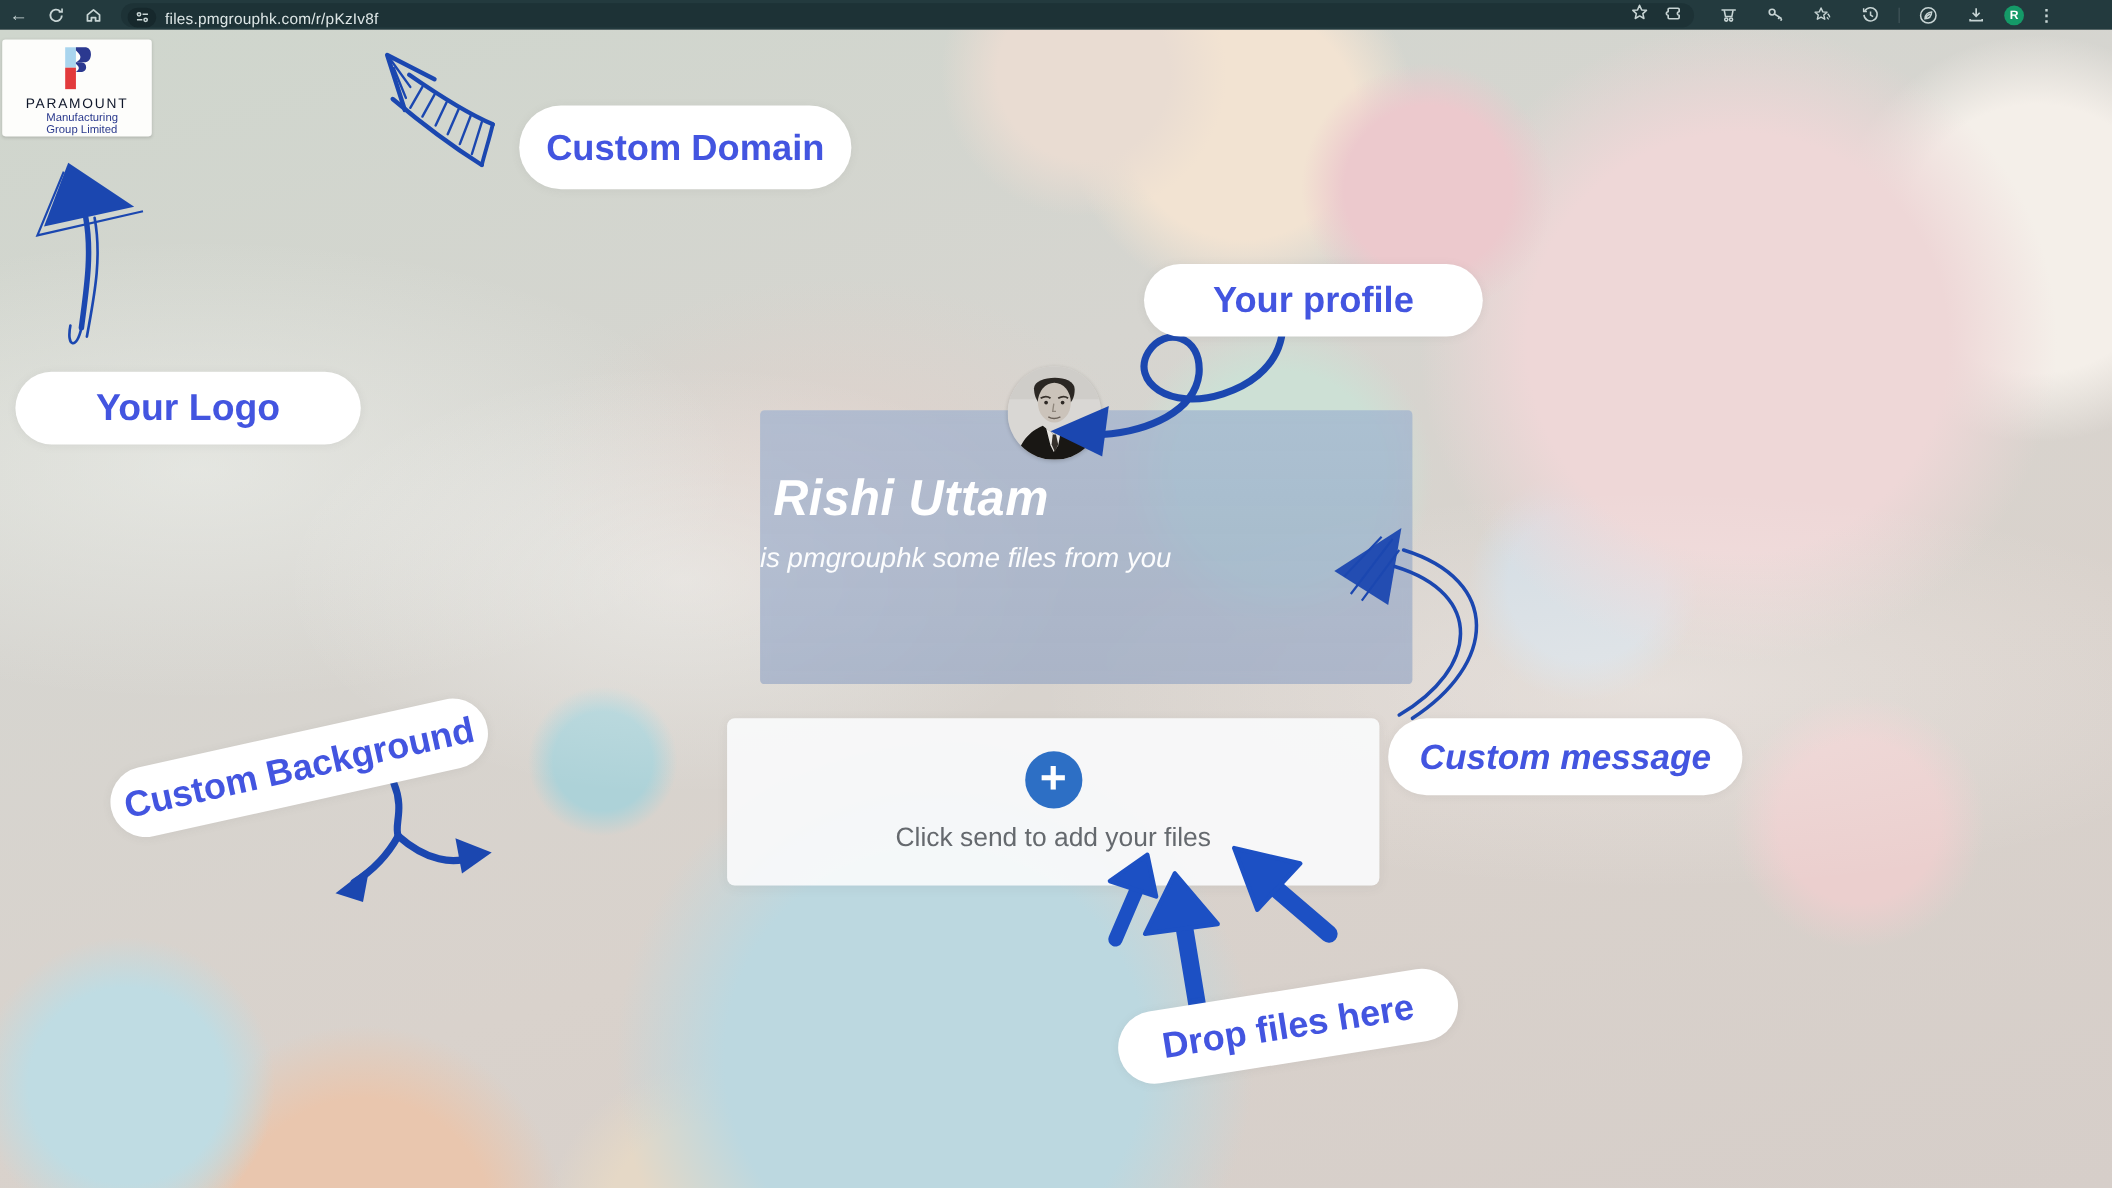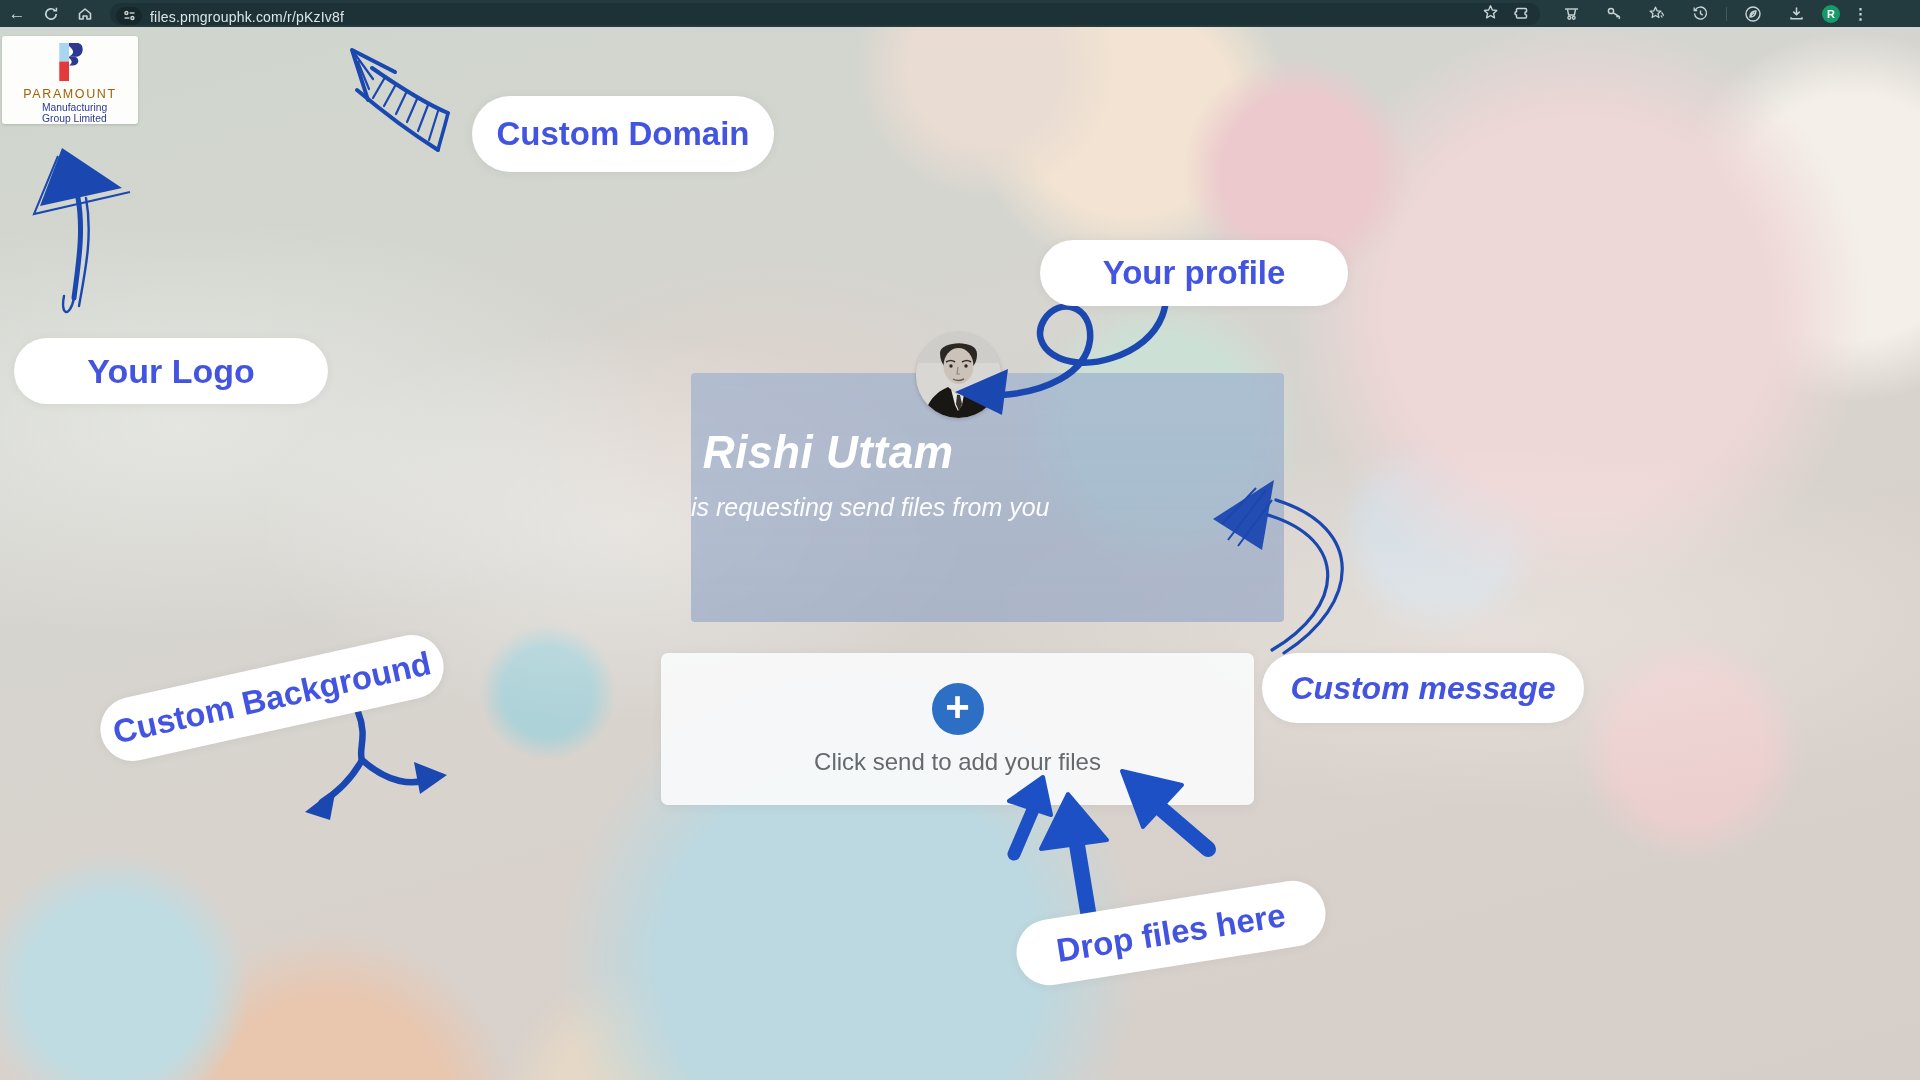--- a/index.html
+++ b/index.html
@@ -43,21 +43,21 @@
       radial-gradient(circle 68px at 548px 665px, #add2d8 66%, rgba(173,210,216,0) 100%),
       radial-gradient(circle 135px at 115px 960px, #bfdce3 66%, rgba(191,220,227,0) 100%),
       radial-gradient(circle 185px at 330px 1090px, #e9c6ae 64%, rgba(233,198,174,0) 100%),
       radial-gradient(circle 150px at 645px 1090px, #e5d8c6 64%, rgba(229,216,198,0) 100%),
       linear-gradient(165deg, #cfd6cd 0%, #d6d5d0 35%, #d9d2cc 65%, #d6cec9 100%);}
 
   
   .logo-card{position:absolute;left:2px;top:36px;width:136px;height:88px;background:#fdfdfb;
     border-radius:3px;box-shadow:0 1px 3px rgba(0,0,0,.15);display:flex;flex-direction:column;
     align-items:center;padding-top:6px;box-sizing:border-box;z-index:6;}
-  .logo-line1{color:#a16207;font-size:12.5px;letter-spacing:1.6px;margin-top:4px;font-weight:400;}
+  .logo-line1{color:#0f172a;font-size:12.5px;letter-spacing:1.6px;margin-top:4px;font-weight:400;}
   .logo-line2{color:#2b3a8e;font-size:10.3px;margin-top:1px;padding-left:40px;}
 
   
   .pill{position:absolute;background:#fff;border-radius:60px;display:flex;align-items:center;
     justify-content:center;color:#4355e0;font-weight:700;z-index:6;
     box-shadow:0 1px 8px rgba(120,120,120,.12);}
   .pill-domain{left:472px;top:96px;width:302px;height:76px;font-size:33px;}
   .pill-logo{left:14px;top:338px;width:314px;height:66px;font-size:34px;}
   .pill-profile{left:1040px;top:240px;width:308px;height:66px;font-size:33px;}
   .pill-bg{left:97px;top:666px;width:350px;height:64px;font-size:33px;transform:rotate(-12.5deg);}
@@ -240,21 +240,21 @@
 
   <div class="pill pill-domain">Custom Domain</div>
   <div class="pill pill-logo">Your Logo</div>
   <div class="pill pill-profile">Your profile</div>
   <div class="pill pill-bg">Custom Background</div>
   <div class="pill pill-msg">Custom message</div>
   <div class="pill pill-drop">Drop files here</div>
 
   <div class="req-card">
     <div class="req-name">Rishi Uttam</div>
-    <div class="req-sub">is requesting send files from you</div>
+    <div class="req-sub">is pmgrouphk some files from you</div>
   </div>
 
   <div class="req-avatar">
     <svg width="85" height="85" viewBox="0 0 85 85">
       <rect width="85" height="85" fill="#d9d7d4"></rect>
       <rect x="0" y="0" width="85" height="30" fill="#cfcdc9"></rect>
       <path d="M24,20 C24,8 61,6 61,21 C61,27 59,31 57,33 L28,33 C26,30 24,26 24,20 Z" fill="#2b2723"></path>
       <ellipse cx="42.5" cy="33" rx="15" ry="18" fill="#cbc3ba"></ellipse>
       <path d="M30,29 q5,-3 9,0 M46,29 q5,-3 9,0" stroke="#3a332d" stroke-width="1.6" fill="none"></path>
       <circle cx="35" cy="33" r="1.7" fill="#2e2925"></circle>

